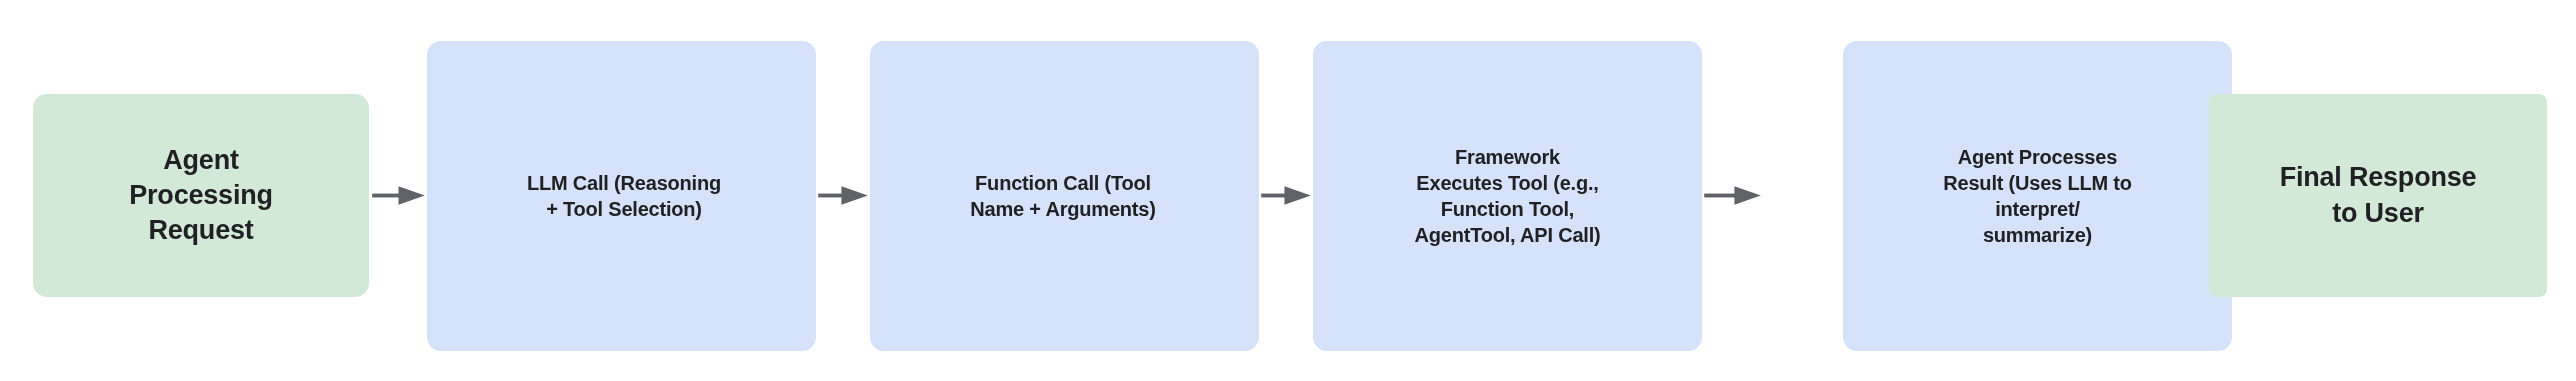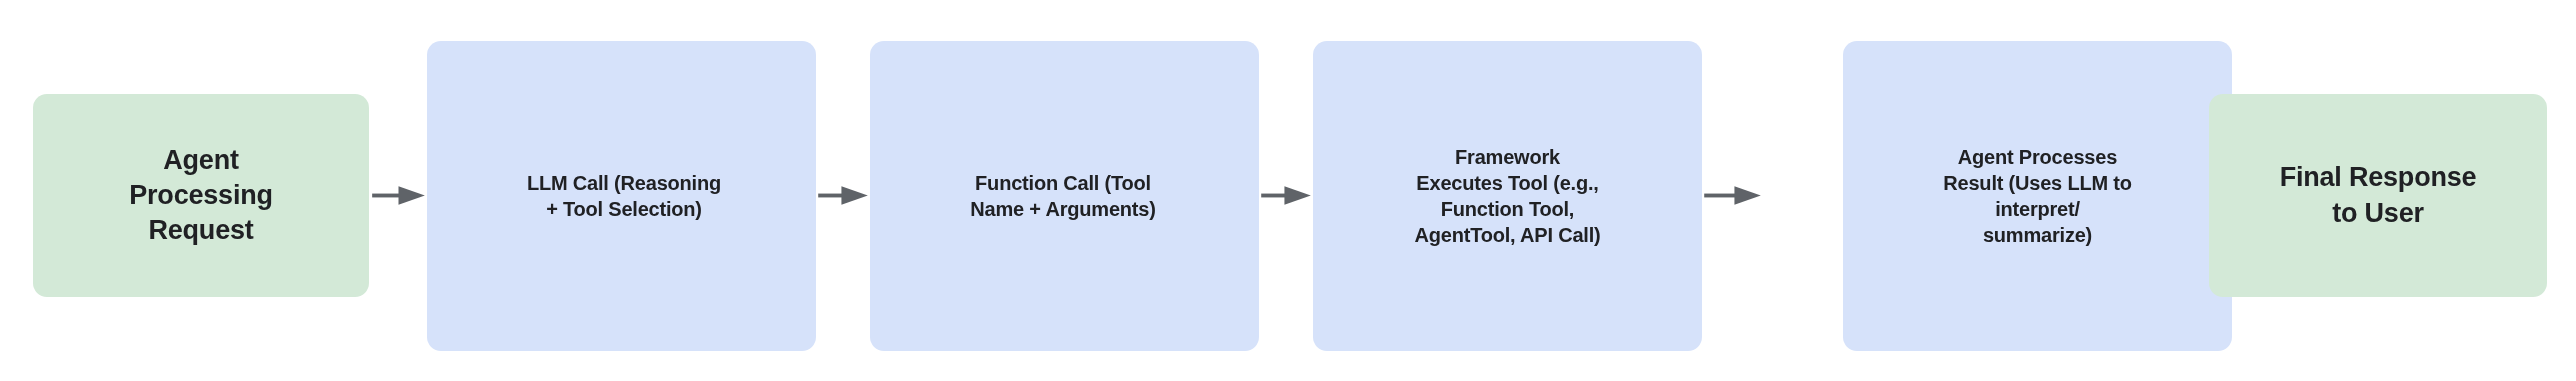--- a/index.html
+++ b/index.html
@@ -118,18 +118,18 @@
 Executes Tool (e.g.,
 Function Tool,
 AgentTool, API Call)</span>
     </div>
     <div class="node process" style="left: 1837px; top: 41px; width: 389px; height: 310px; background: rgb(214, 226, 250);">
       <span class="node-label" style="color: rgb(32, 33, 36);">Agent Processes
 Result (Uses LLM to
 interpret/
 summarize)</span>
     </div>
-    <div class="node terminal" style="left: 2203px; top: 94px; width: 338px; height: 203px; background: rgb(211, 233, 215);">
+    <div class="node terminal" style="left: 2203px; top: 94px; width: 338px; height: 203px; background: rgb(211, 233, 215); border-radius: 8px;">
       <span class="node-label" style="color: rgb(32, 33, 36);">Final Response
 to User</span>
     </div>
   </div>
 
 
 </body></html>

